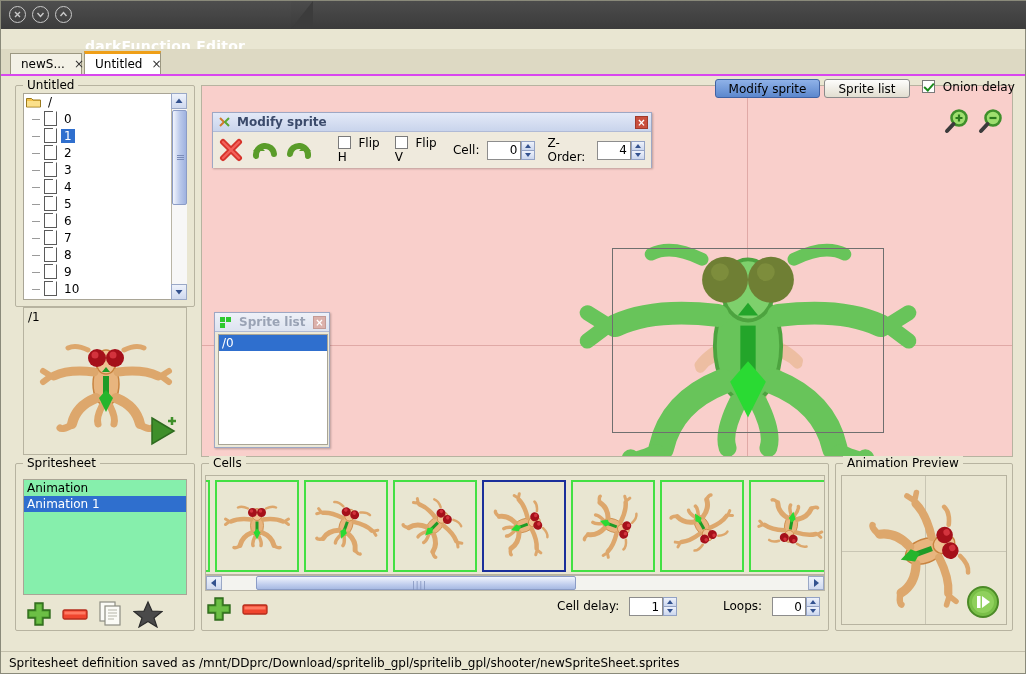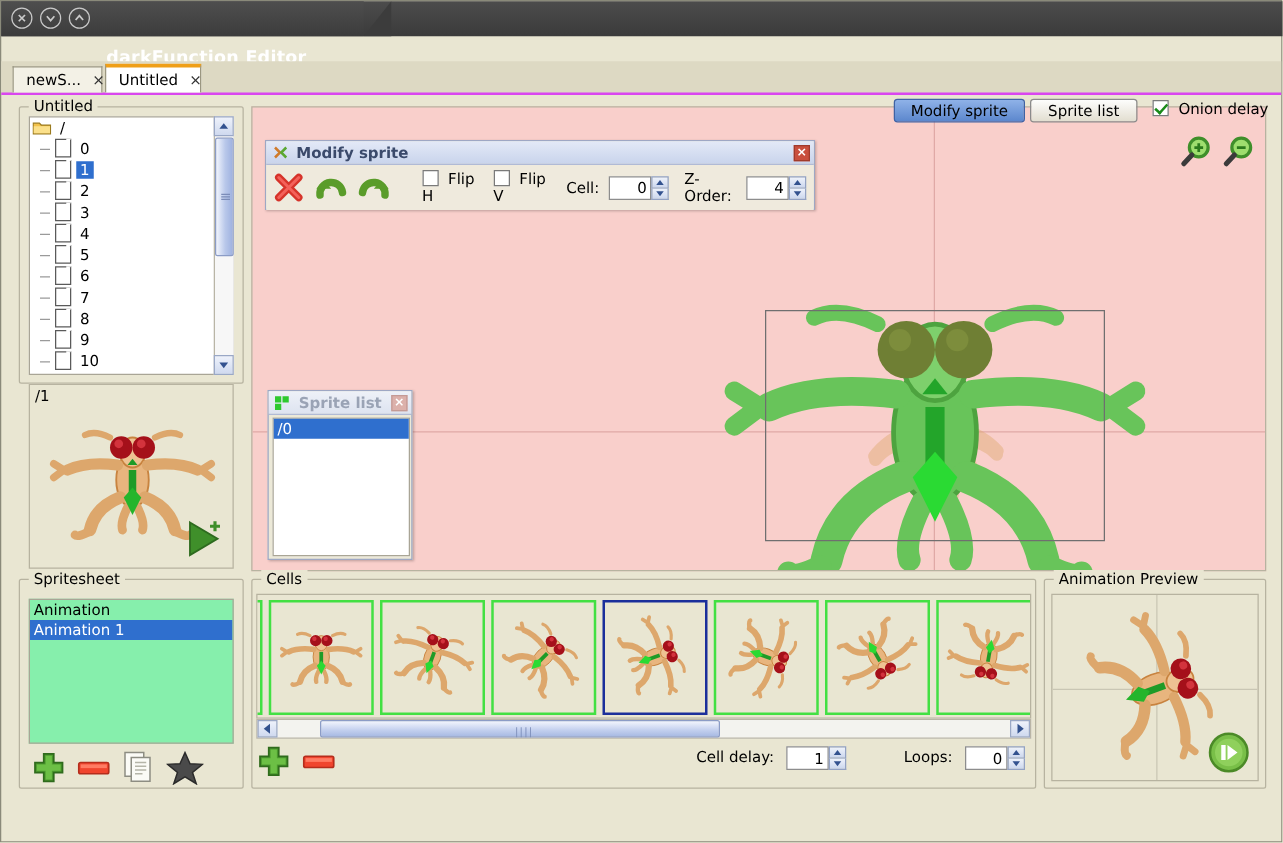--- a/index.html
+++ b/index.html
@@ -752,13 +752,14 @@
       </g>
     </svg>
     <svg width="34" height="34" viewBox="0 0 34 34" style="position:absolute;right:6px;bottom:5px;">
       <circle cx="17" cy="17" r="15" fill="#79bf48" stroke="#4b8a27" stroke-width="2"></circle>
       <circle cx="17" cy="17" r="11" fill="#8fd05c" stroke="none"></circle>
       <rect x="11" y="11" width="3.5" height="12" fill="#fff"></rect>
       <path d="M16 11 L24 17 L16 23 z" fill="#fff"></path>
     </svg>
   </div>
 
+  <div class="status">Spritesheet definition saved as /mnt/DDprc/Download/spritelib_gpl/spritelib_gpl/shooter/newSpriteSheet.sprites</div>
 </div>
 
 </body></html>

